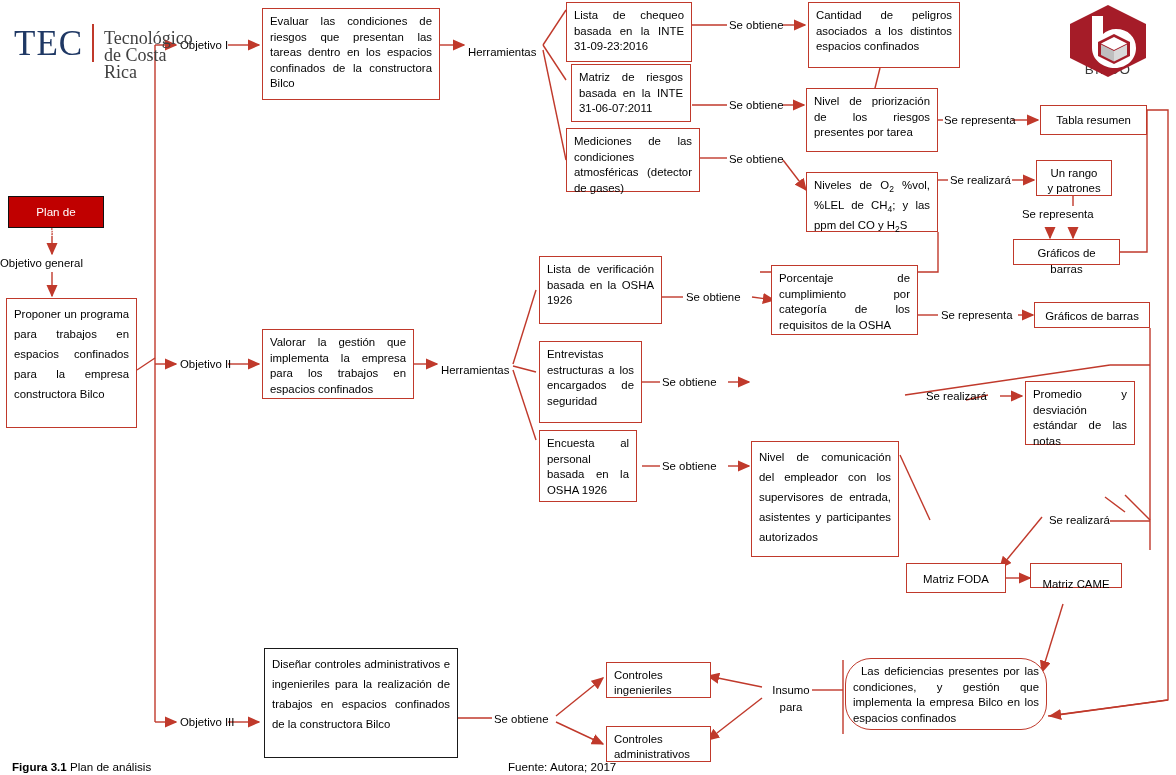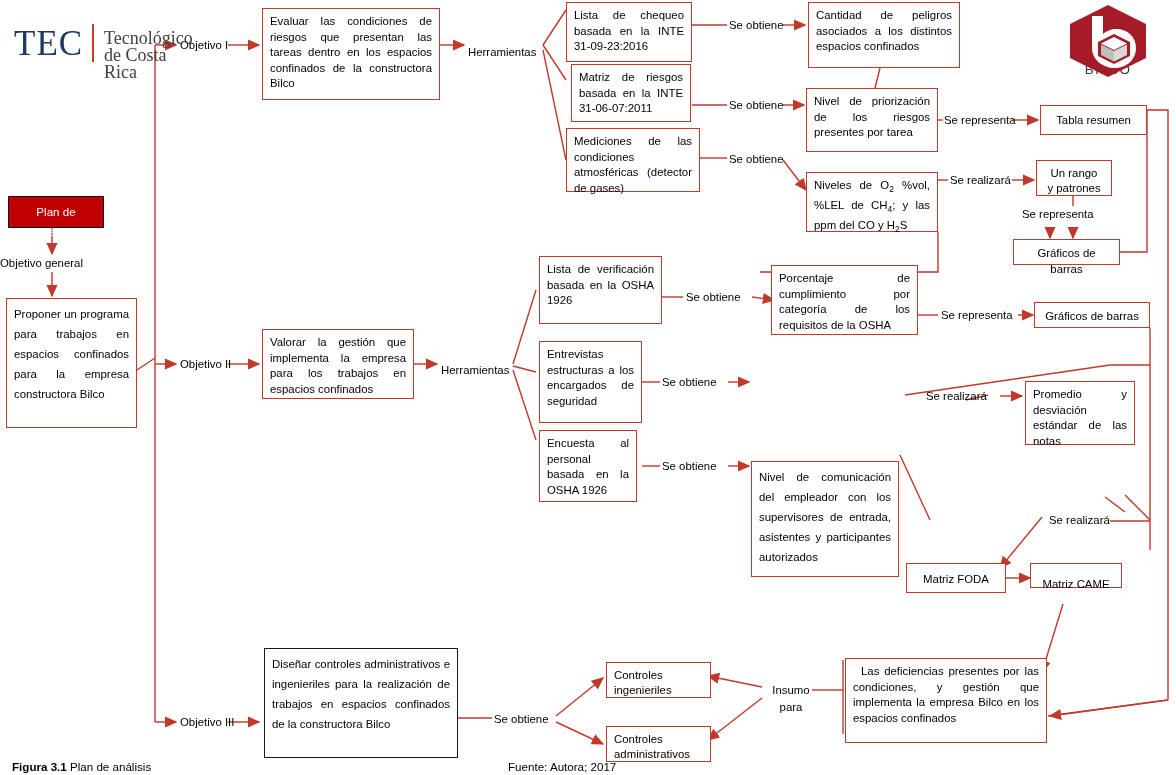--- a/index.html
+++ b/index.html
@@ -250,21 +250,21 @@
 
   <div class="box" style="left:539px;top:256px;width:123px;height:68px;">Lista de verificación basada en la OSHA 1926</div>
   <div class="box" style="left:539px;top:341px;width:103px;height:82px;">Entrevistas estructuras a los encargados de  seguridad</div>
   <div class="box" style="left:539px;top:430px;width:98px;height:72px;">Encuesta al personal basada en la OSHA 1926</div>
 
   <div class="lbl" style="left:686px;top:290px;">Se obtiene</div>
   <div class="lbl" style="left:662px;top:375px;">Se obtiene</div>
   <div class="lbl" style="left:662px;top:459px;">Se obtiene</div>
 
   <div class="box" style="left:771px;top:265px;width:147px;height:70px;">Porcentaje de cumplimiento por categoría de los requisitos de la OSHA</div>
-  <div class="box loose" style="left:751px;top:441px;width:148px;height:116px;margin-top:20px;">Nivel de comunicación del empleador con los supervisores de entrada, asistentes y participantes autorizados</div>
+  <div class="box loose" style="left:751px;top:441px;width:148px;height:116px;">Nivel de comunicación del empleador con los supervisores de entrada, asistentes y participantes autorizados</div>
 
   <div class="lbl" style="left:941px;top:308px;">Se representa</div>
   <div class="lbl" style="left:926px;top:389px;">Se realizará</div>
   <div class="lbl" style="left:1049px;top:513px;">Se realizará</div>
 
   <div class="box center" style="left:1034px;top:302px;width:116px;height:26px;line-height:16px;">Gráficos de barras</div>
   <div class="box" style="left:1025px;top:381px;width:110px;height:64px;">Promedio y desviación estándar de las notas</div>
 
   <div class="box center" style="left:906px;top:563px;width:100px;height:30px;line-height:20px;">Matriz FODA</div>
   <div class="box center" style="left:1030px;top:563px;width:92px;height:25px;line-height:31px;">Matriz CAME</div>
@@ -274,18 +274,18 @@
   <div class="lbl" style="left:494px;top:712px;">Se obtiene</div>
 
   <div class="box" style="left:606px;top:662px;width:105px;height:36px;line-height:15px;white-space:pre-line;">Controles
 ingenieriles</div>
   <div class="box" style="left:606px;top:726px;width:105px;height:36px;line-height:15px;white-space:pre-line;">Controles
 administrativos</div>
 
   <div class="lbl ctr" style="left:765px;top:682px;width:52px;white-space:pre-line;line-height:17px;">Insumo
 para</div>
 
-  <div class="box" style="left:845px;top:658px;width:202px;height:85px;text-indent:8px;">Las deficiencias presentes por las condiciones, y gestión que implementa la empresa Bilco en los espacios confinados</div>
+  <div class="box" style="left:845px;top:658px;width:202px;height:72px;text-indent:8px;border-radius:26px;">Las deficiencias presentes por las condiciones, y gestión que implementa la empresa Bilco en los espacios confinados</div>
 
   <div id="cap-left"><b>Figura 3.1</b><span> Plan de análisis</span></div>
   <div id="cap-right">Fuente: Autora; 2017</div>
 
 </div>
 
 </body></html>

